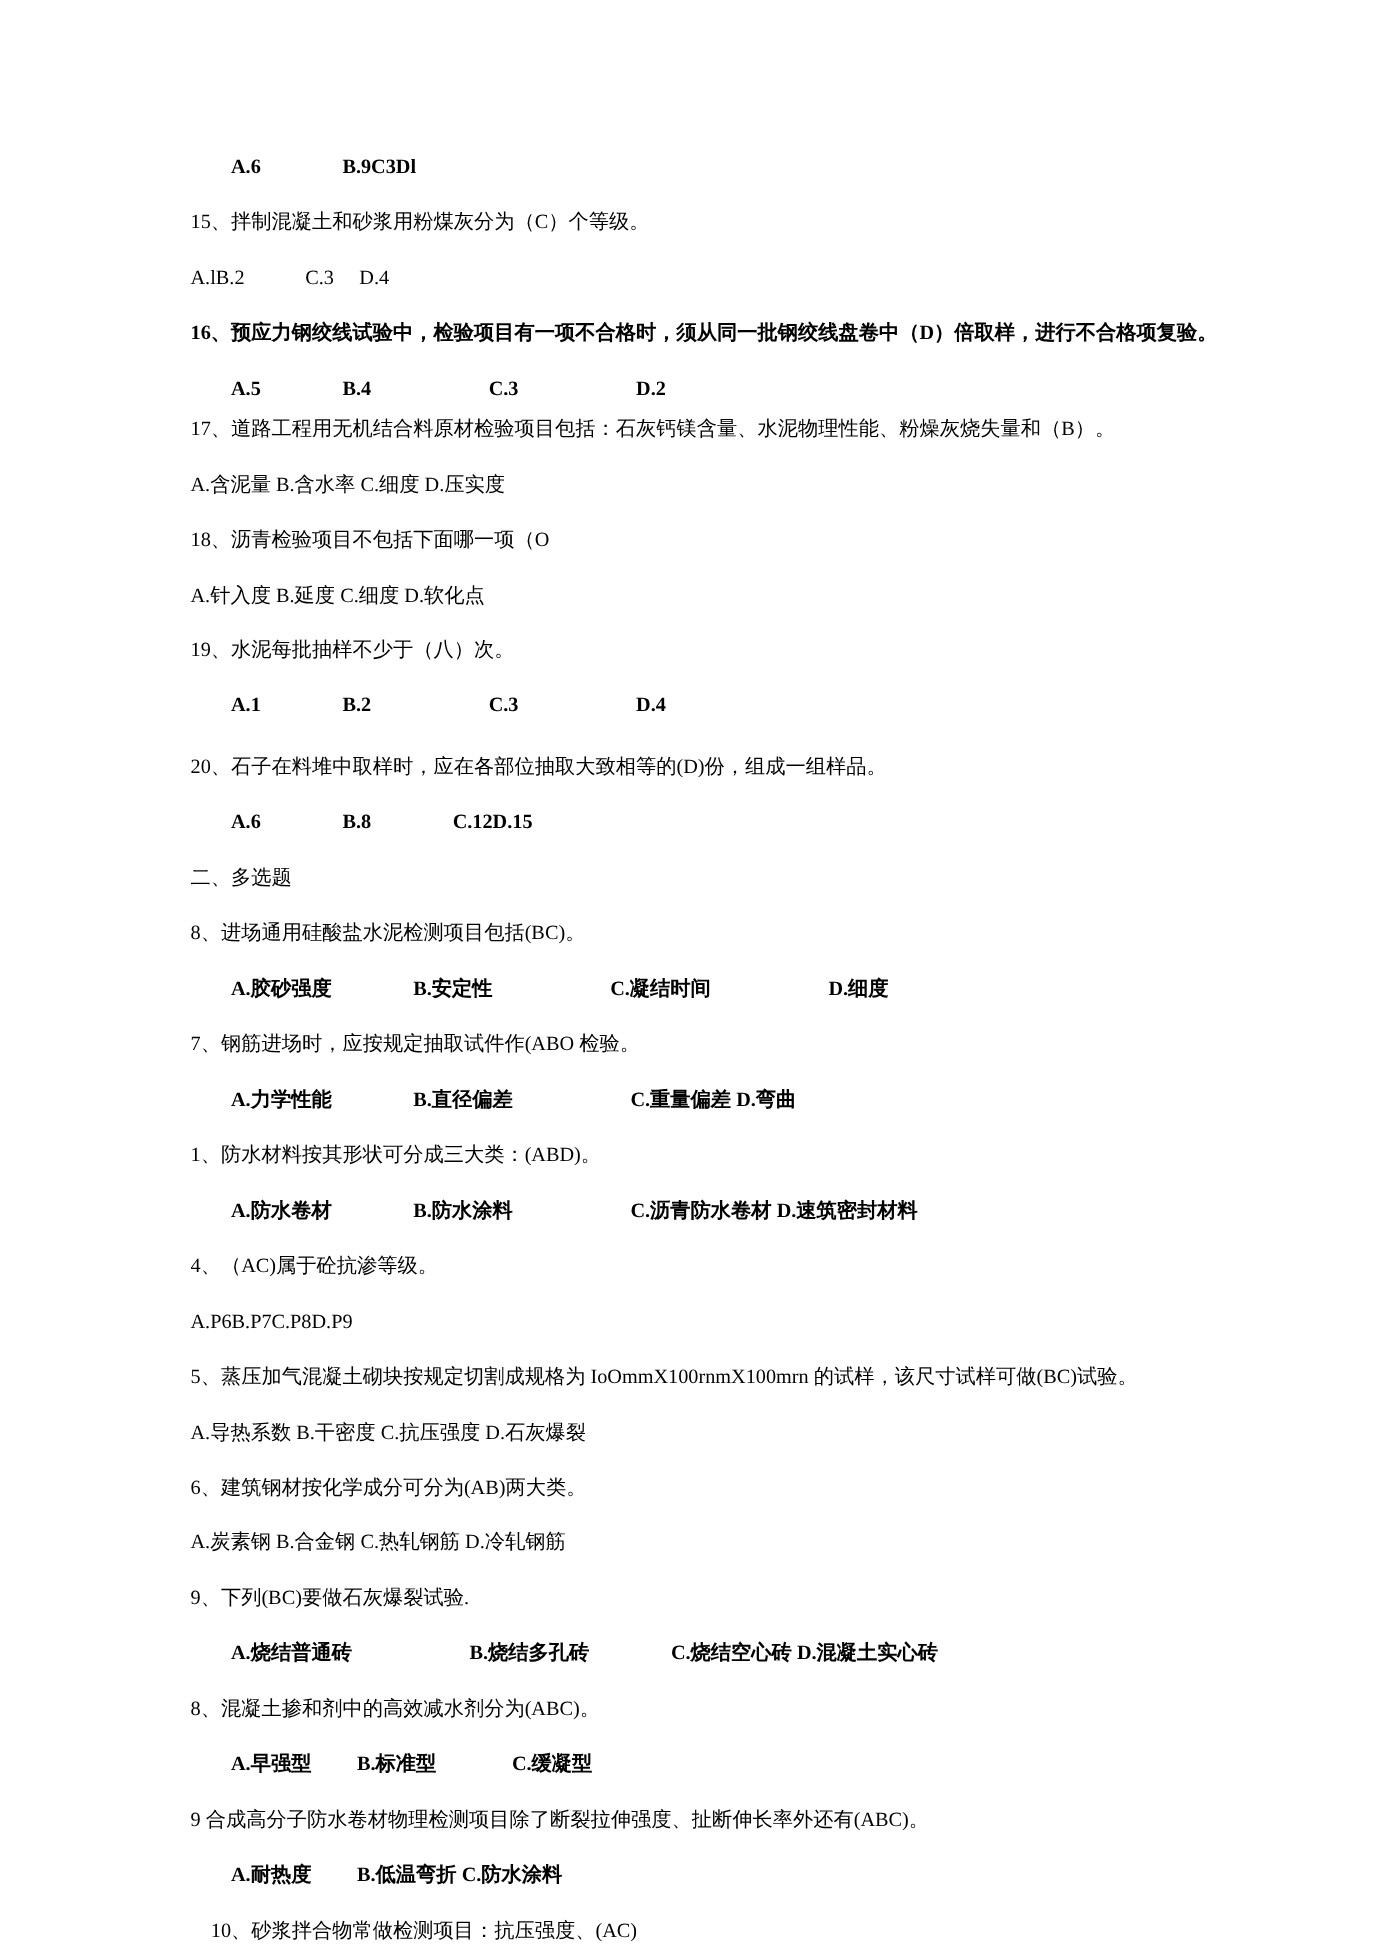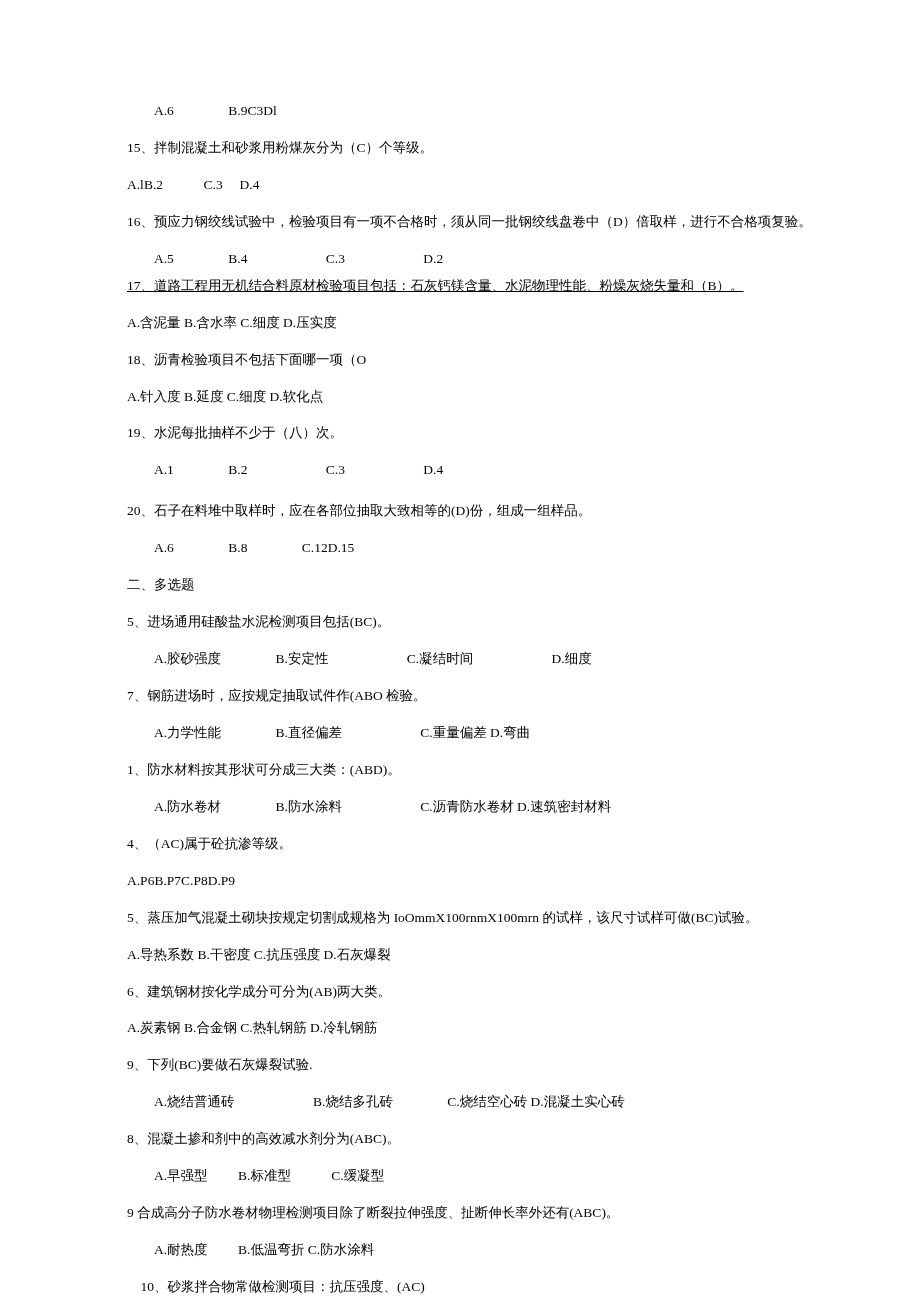--- a/index.html
+++ b/index.html
@@ -23,39 +23,39 @@
     text-indent: 0;
   }
   .para-more-indent {
     margin: 0 0 14px 0;
     text-indent: 3em;
   }
   .opt-group {
     text-indent: 2em;
     margin: 0 0 14px 0;
   }
-  .opt-group span { display:inline-block; }
+  .opt-group span { display:inline-block;font-weight:bold; }
   .gap-s { margin-right: 24px; }
   .gap-m { margin-right: 48px; }
   .gap-l { }
-  .tight-top { margin-top: -10px; text-decoration: underline; }
-  .gap-xs { margin-right: 10px; }
+  .tight-top { margin-top: -10px; }
+  .gap-xs { margin-right: 20px; }
 </style>
 </head>
 <body>
 
 <p class="opt-group">
   <span class="gap-s">A.6</span>
   <span>B.9C3Dl</span>
 </p>
 
 <p class="para">15、拌制混凝土和砂浆用粉煤灰分为（C）个等级。</p>
 <p class="opt-group">A.lB.2   C.3  D.4</p>
 
-<p class="para-noindent" style="text-indent:2em;">16、预应力钢绞线试验中，检验项目有一项不合格时，须从同一批钢绞线盘卷中（D）倍取样，进行不合格项复验。</p>
+<p class="para-noindent" style="text-indent:2em;font-weight:bold;">16、预应力钢绞线试验中，检验项目有一项不合格时，须从同一批钢绞线盘卷中（D）倍取样，进行不合格项复验。</p>
 <p class="opt-group">
   <span class="gap-s">A.5</span>
   <span class="gap-m">B.4</span>
   <span class="gap-m">C.3</span>
   <span>D.2</span>
 </p>
 
 <p class="para-noindent tight-top" style="text-indent:2em;">17、道路工程用无机结合料原材检验项目包括：石灰钙镁含量、水泥物理性能、粉燥灰烧失量和（B）。</p>
 <p class="opt-group">A.含泥量 B.含水率 C.细度 D.压实度</p>
 
@@ -72,21 +72,21 @@
 
 <p class="para" style="margin-top:18px;">20、石子在料堆中取样时，应在各部位抽取大致相等的(D)份，组成一组样品。</p>
 <p class="opt-group">
   <span class="gap-s">A.6</span>
   <span class="gap-s">B.8</span>
   <span>C.12D.15</span>
 </p>
 
 <p class="para" style="margin-top:6px;">二、多选题</p>
 
-<p class="para">5、进场通用硅酸盐水泥检测项目包括(BC)。</p>
+<p class="para">8、进场通用硅酸盐水泥检测项目包括(BC)。</p>
 <p class="opt-group">
   <span class="gap-s">A.胶砂强度</span>
   <span class="gap-m">B.安定性</span>
   <span class="gap-m">C.凝结时间</span>
   <span>D.细度</span>
 </p>
 
 <p class="para">7、钢筋进场时，应按规定抽取试件作(ABO 检验。</p>
 <p class="opt-group">
   <span class="gap-s">A.力学性能</span>

